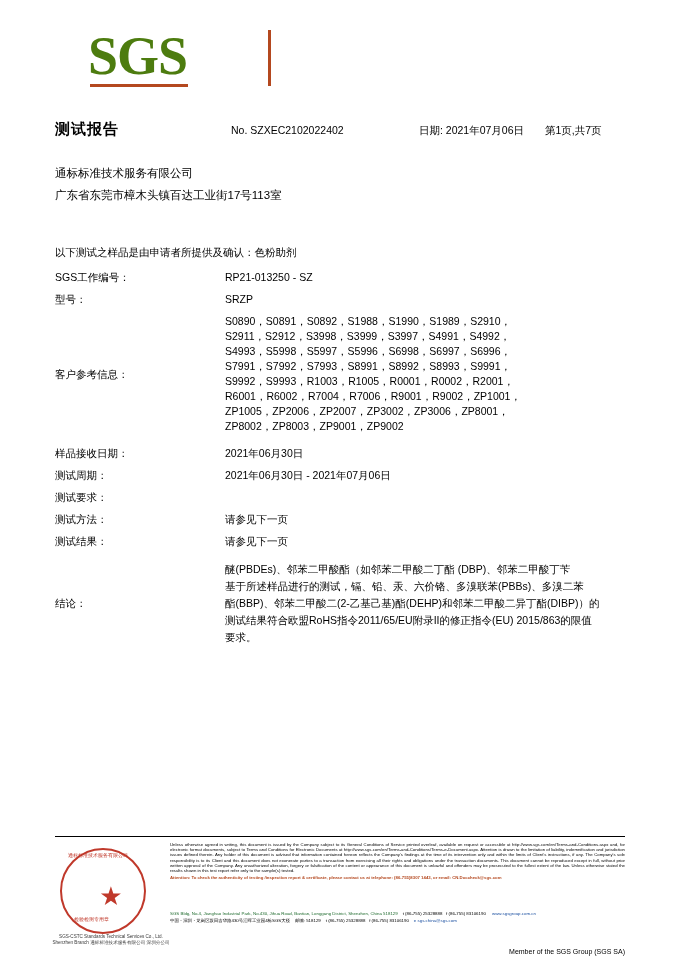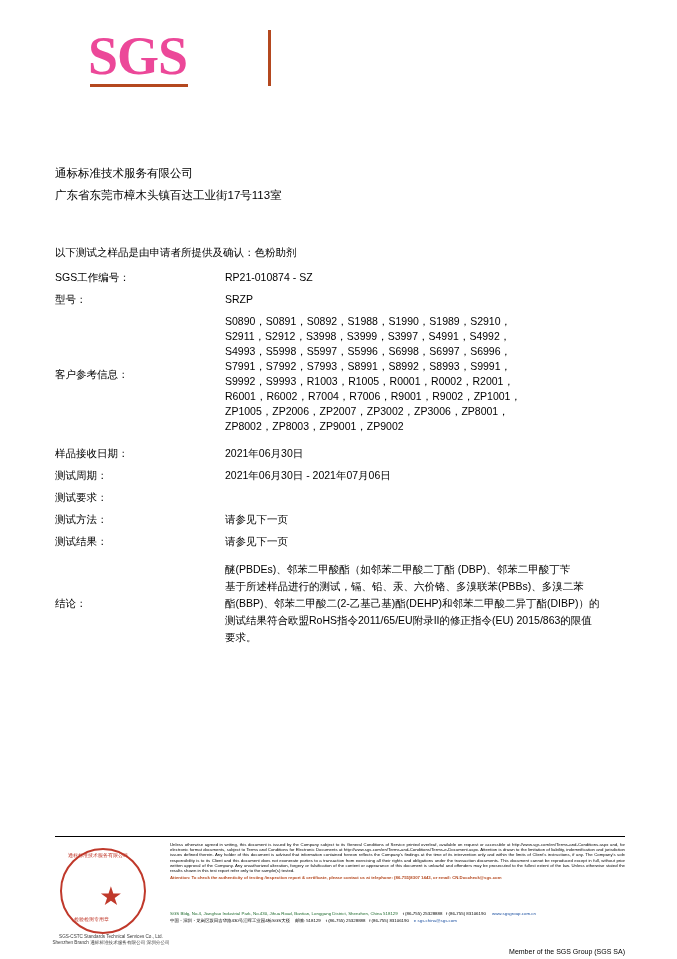--- a/index.html
+++ b/index.html
@@ -29,21 +29,21 @@
     left: 88px;
     top: 28px;
     width: 200px;
     height: 62px;
   }
   .logo-text {
     font-family: "Liberation Serif", serif;
     font-weight: bold;
     font-size: 54px;
     letter-spacing: -1px;
-    color: #ec4899;
+    color: #4d7c0f;
     line-height: 56px;
   }
   .logo-rule {
     position: absolute;
     left: 2px;
     top: 56px;
     width: 98px;
     height: 3px;
     background: #b4481f;
   }
@@ -240,33 +240,39 @@
 <body>
 
 <div class="page">
 
   <div class="logo-wrap">
     <div class="logo-text">SGS</div>
     <div class="logo-rule"></div>
     <div class="logo-bar"></div>
   </div>
 
+  <div class="title-row">
+    <div class="doc-title">测试报告</div>
+    <div class="doc-no">No. SZXEC2102022402</div>
+    <div class="doc-date">日期: 2021年07月06日</div>
+    <div class="doc-page">第1页,共7页</div>
+  </div>
 
   <div class="company">
     <div>通标标准技术服务有限公司</div>
     <div>广东省东莞市樟木头镇百达工业街17号113室</div>
   </div>
 
   <div class="intro">以下测试之样品是由申请者所提供及确认：色粉助剂</div>
 
   <div class="fields">
 
     <div class="field-row">
       <div class="field-label">SGS工作编号：</div>
-      <div class="field-value">RP21-010874 - SZ</div>
+      <div class="field-value">RP21-013250 - SZ</div>
     </div>
 
     <div class="field-row">
       <div class="field-label">型号：</div>
       <div class="field-value">SRZP</div>
     </div>
 
     <div class="field-row">
       <div class="field-label">客户参考信息：</div>
       <div class="field-value">

